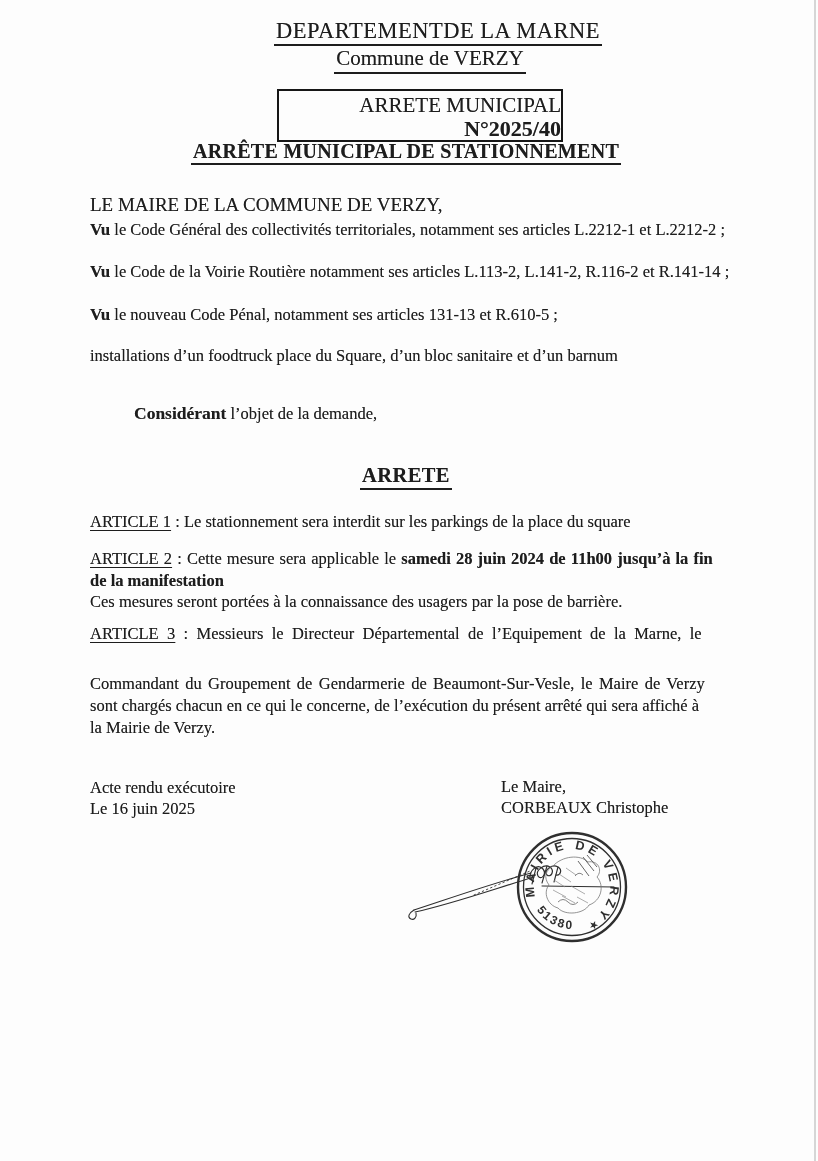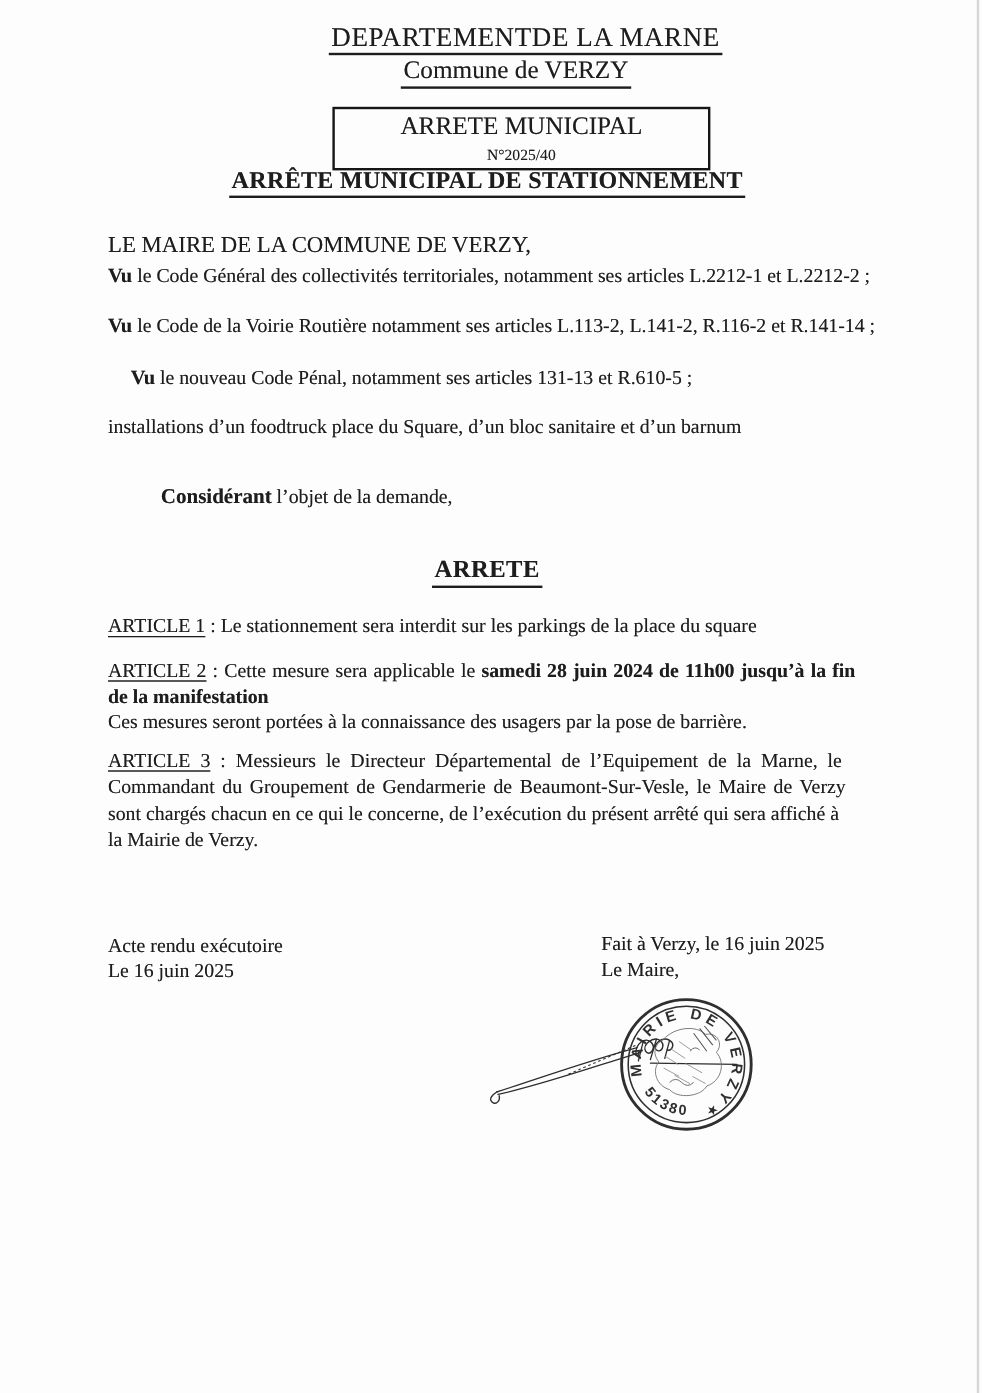--- a/index.html
+++ b/index.html
@@ -15,40 +15,40 @@
   .full{left:0;width:812px;}
   .txt{font-size:16.5px;line-height:21px;}
   .soft{text-shadow:0 0 0.4px rgba(40,40,40,.55);}
 
   
   .hdr1{top:18px;font-size:22.5px;letter-spacing:.5px;margin-left:32px;}
   .hdr2{top:46px;font-size:21px;padding-left:24px;}
   .hline{display:inline-block;border-bottom:2px solid #1d1d1d;padding:0 2px 1px 2px;line-height:1.12;}
 
   .numbox{
-    left:277px;top:89px;width:315px;height:53px;box-sizing:border-box;
-    border:2px solid #161616;text-align:center;padding-top:2px;
+    left:277px;top:89px;width:286px;height:53px;box-sizing:border-box;
+    border:2px solid #161616;text-align:right;padding-top:2px;
   }
   .numbox .bt{font-size:21px;line-height:24px;display:block;}
-  .numbox .bn{font-size:13px;line-height:24px;font-weight:normal;display:block;}
+  .numbox .bn{font-size:22px;line-height:24px;font-weight:bold;display:block;}
 
   .subtitle{top:140px;font-size:20px;font-weight:bold;letter-spacing:.3px;}
 
   .opening{left:90px;top:194px;font-size:19px;}
 
   .vu-label{font-weight:bold;font-size:17px;}
   .consid-label{font-weight:bold;font-size:17.5px;margin-left:44px;}
   .art-label{text-decoration:underline;text-decoration-thickness:1.2px;text-underline-offset:3px;text-align:right;}
   .b{font-weight:bold;}
 
   .heading2{top:464px;font-size:20.5px;font-weight:bold;letter-spacing:.4px;}
 
   .line{white-space:nowrap;}
   .ws1{word-spacing:1px;}
-  .ws2{word-spacing:2.2px;}
+  .ws2{word-spacing:2.2px;margin-top:28px;}
   .ws3{word-spacing:3.4px;}
   .ws4{word-spacing:4.2px;}
 
   .sig{font-size:16.5px;line-height:21px;}
   .sigR{line-height:20.5px;}
 
   .scan-edge{left:814px;top:0;width:2px;height:1161px;background:#d6d6d6;}
 
   .ring-text{font-family:"Liberation Sans", sans-serif;font-weight:700;font-size:12.5px;
     letter-spacing:2px;fill:#2f2f2f;}
@@ -72,21 +72,21 @@
 <div class="abs opening nowrap soft">LE MAIRE DE LA COMMUNE DE VERZY,</div>
 
 <div class="abs txt nowrap soft" style="left:90px;top:219px;">
   <span class="vu-label">Vu</span>
   <span>le Code Général des collectivités territoriales, notamment ses articles L.2212-1 et L.2212-2 ;</span>
 </div>
 <div class="abs txt nowrap soft" style="left:90px;top:261px;">
   <span class="vu-label">Vu</span>
   <span>le Code de la Voirie Routière notamment ses articles L.113-2, L.141-2, R.116-2 et R.141-14 ;</span>
 </div>
-<div class="abs txt nowrap soft" style="left:90px;top:304px;margin-left:19px;">
+<div class="abs txt nowrap soft" style="left:90px;top:304px;">
   <span class="vu-label">Vu</span>
   <span>le nouveau Code Pénal, notamment ses articles 131-13 et R.610-5 ;</span>
 </div>
 <div class="abs txt soft" style="left:90px;top:345px;line-height:22px;">
   <div class="line">installations d’un foodtruck place du Square, d’un bloc sanitaire et d’un barnum</div>
 </div>
 
 <div class="abs txt nowrap soft" style="left:90px;top:403px;">
   <span class="consid-label">Considérant</span>
   <span>l’objet de la demande,</span>
@@ -115,22 +115,22 @@
   <div class="line">sont chargés chacun en ce qui le concerne, de l’exécution du présent arrêté qui sera affiché à</div>
   <div class="line">la Mairie de Verzy.</div>
 </div>
 
 <div class="abs sig soft" style="left:90px;top:777px;">
   <div>Acte rendu exécutoire</div>
   <div>Le 16 juin 2025</div>
 </div>
 
 <div class="abs sig sigR soft" style="left:501px;top:777px;">
-  <div>Fait à Verzy, le 16 juin 2025</div>
   <div>Le Maire,</div>
+  <div>CORBEAUX Christophe</div>
 </div>
 
 <svg class="abs" style="left:390px;top:824px;" width="280" height="140" viewBox="0 0 280 140">
   <defs>
     <path id="arcTop" d="M 145.3,72.8 A 38,38 0 1 1 202.1,95.2" fill="none"></path>
     <path id="arcBottom" d="M 146.8,85.9 A 42,42 0 0 0 183.5,105" fill="none"></path>
   </defs>
 
   <g stroke="#2e2e2e" fill="none" stroke-linecap="round" stroke-width="1.1">
     <path d="M 24,86 C 58,75 100,60 141,49"></path>

